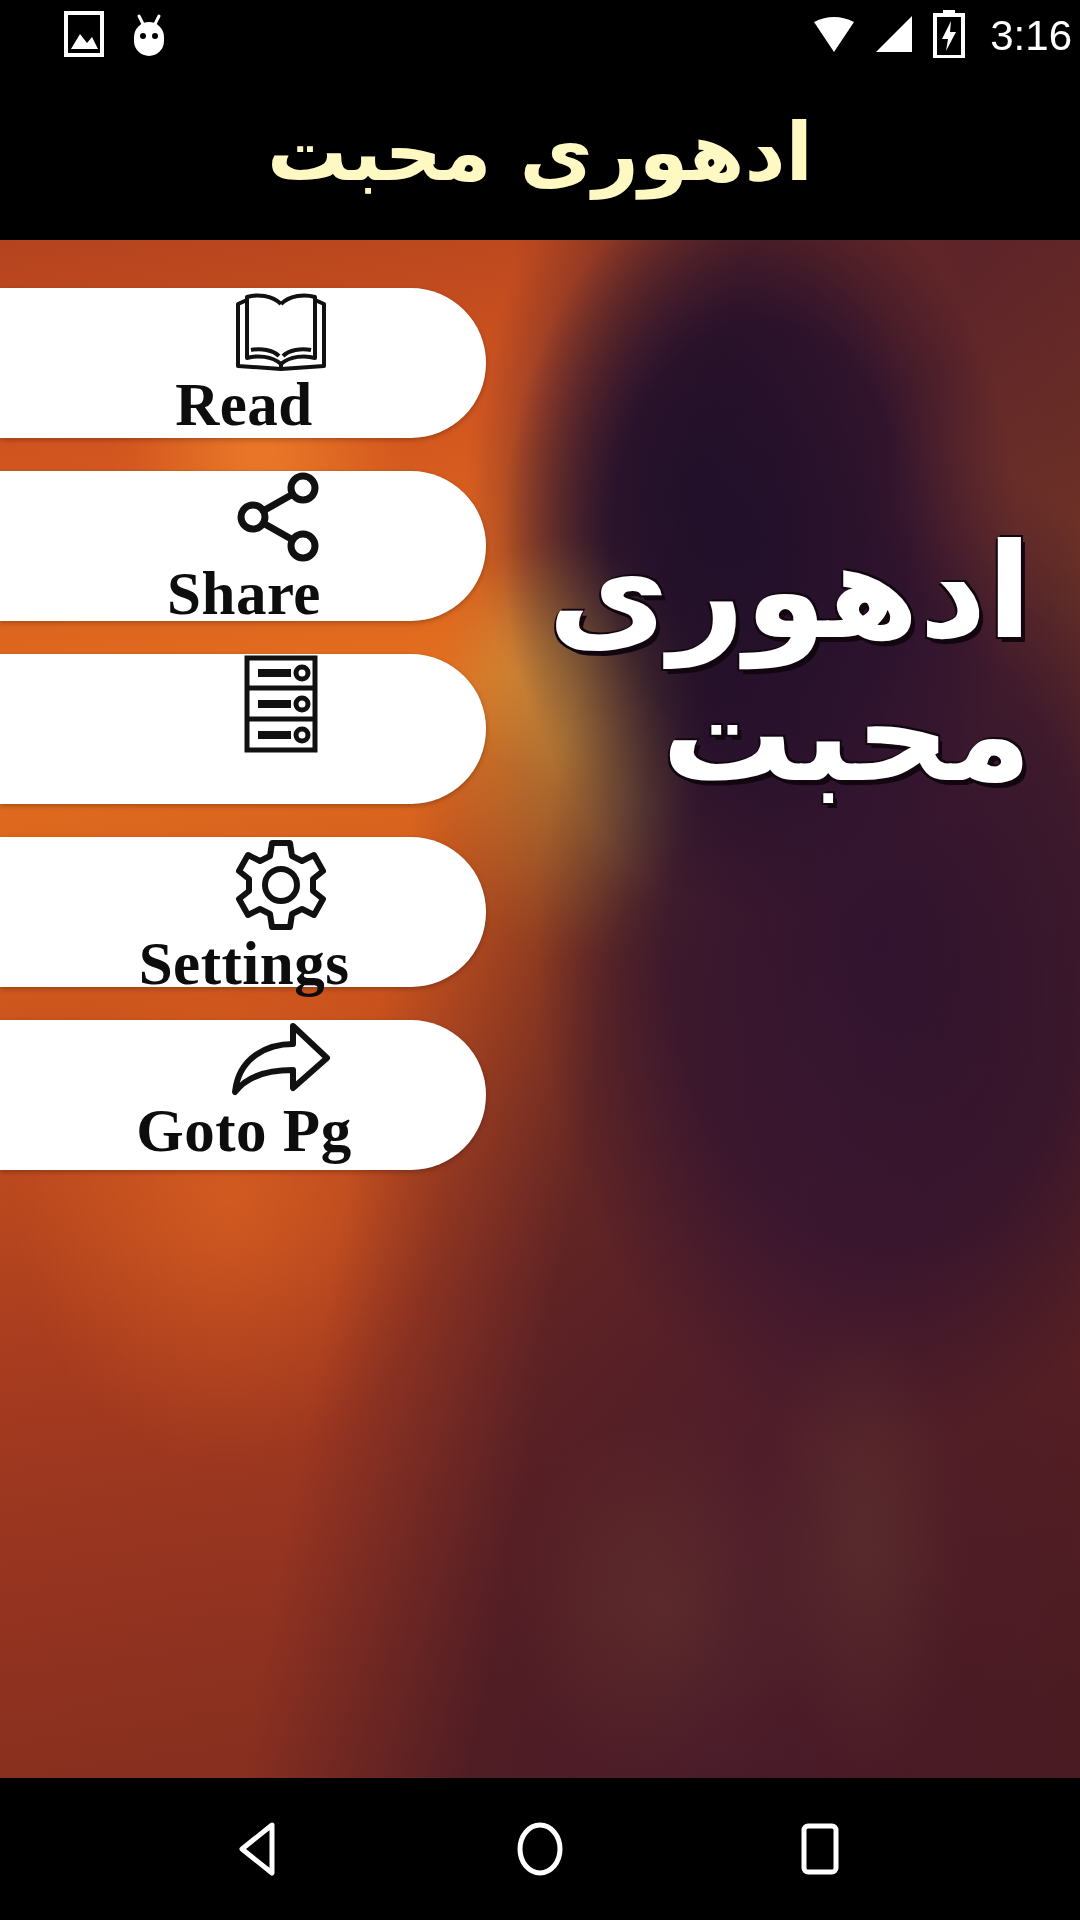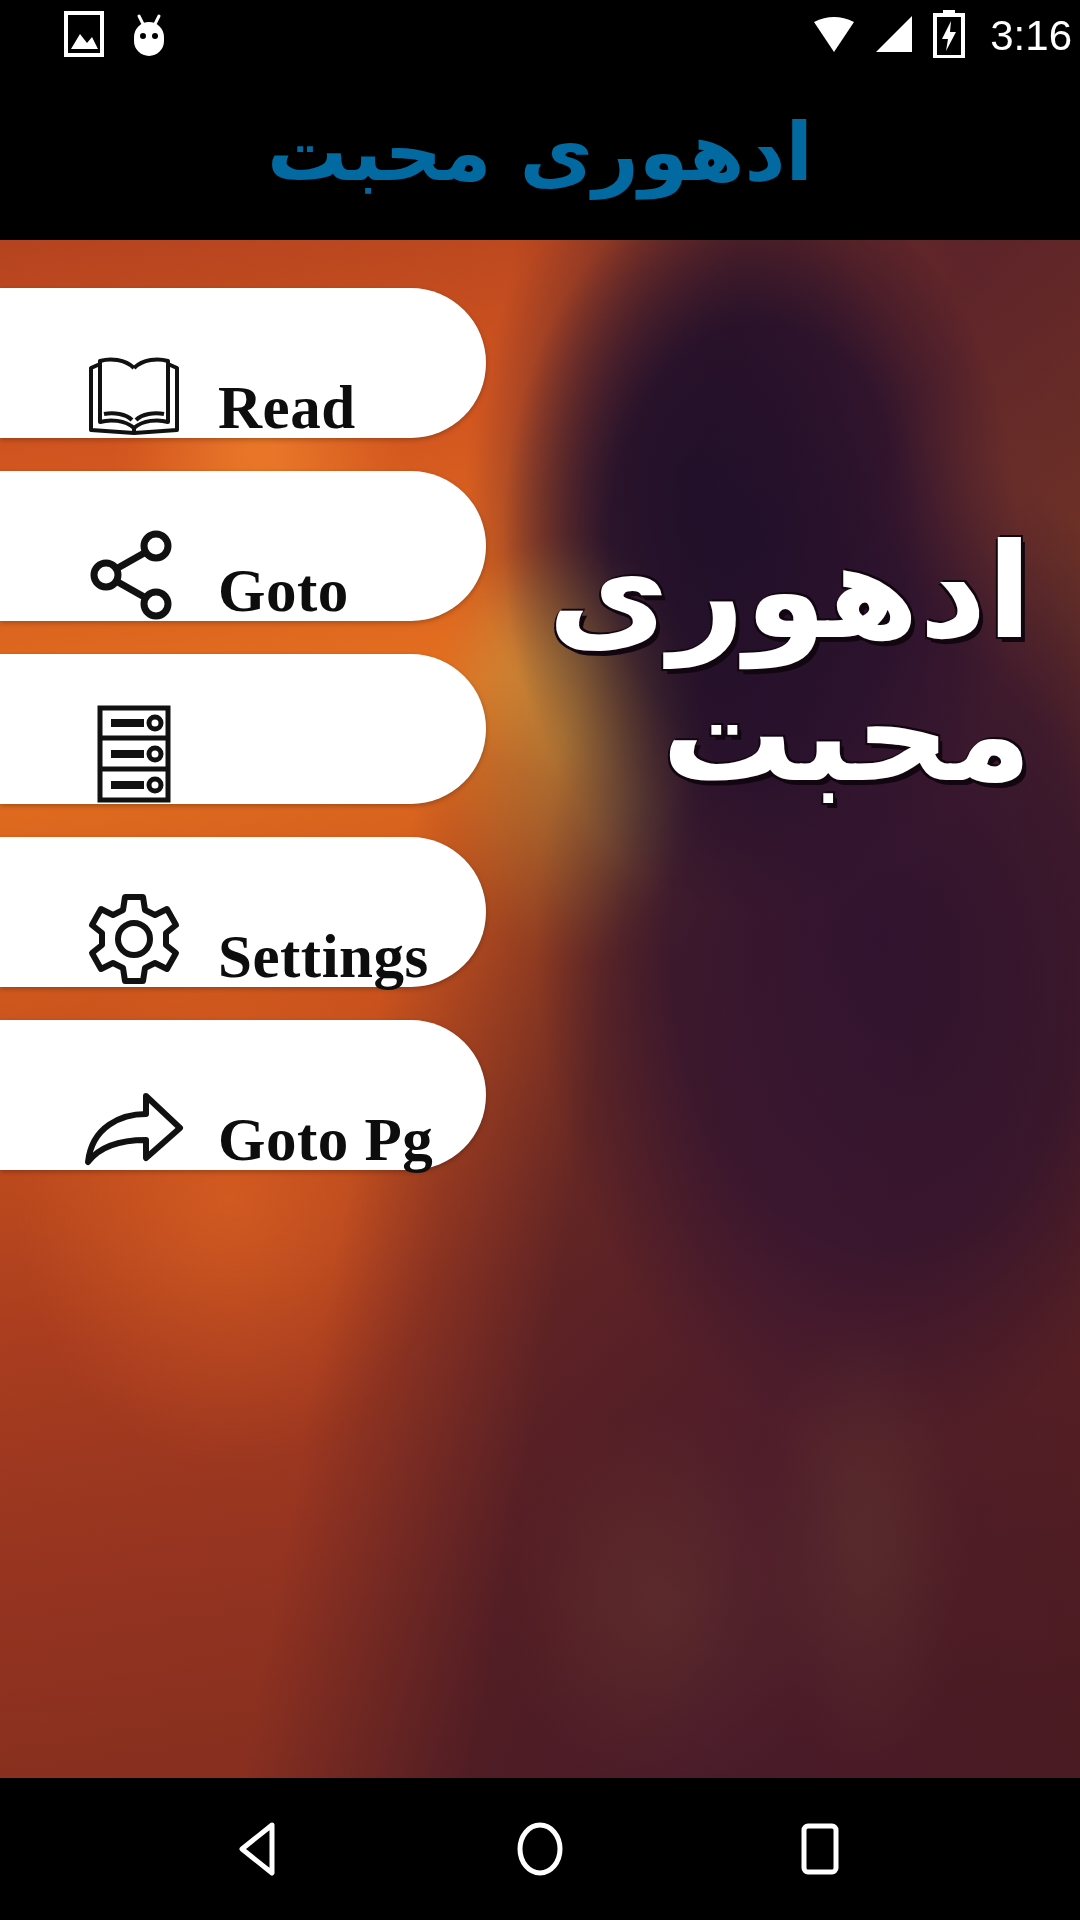--- a/index.html
+++ b/index.html
@@ -53,21 +53,21 @@
     position: absolute;
     top: 72px; left: 0;
     width: 1080px;
     height: 168px;
     background: #000;
     display: flex;
     align-items: center;
     justify-content: center;
   }
   .title-text {
-    color: #0369a1;
+    color: #fef9c3;
     font-size: 80px;
     font-weight: bold;
     direction: rtl;
     font-family: "DejaVu Sans", sans-serif;
     line-height: 1.25;
     text-align: center;
     white-space: nowrap;
     padding-bottom: 6px;
   }
 
@@ -152,23 +152,24 @@
   .menu-btn {
     position: relative;
     width: 486px;
     height: 150px;
     background: #FFFFFF;
     border-top-right-radius: 78px;
     border-bottom-right-radius: 78px;
     border-top-left-radius: 0;
     border-bottom-left-radius: 0;
     display: flex;
-    align-items: flex-end;
+    align-items: center;
     margin-bottom: 33px;
     box-shadow: 0 2px 5px rgba(0,0,0,0.25);
+    flex-direction: column;
   }
   .menu-icon {
     width: 116px;
     margin-left: 76px;
     display: flex;
     align-items: center;
     justify-content: center;
     flex: 0 0 auto;
   }
   .menu-label {
@@ -292,21 +293,21 @@
           <svg width="96" height="92" viewBox="0 0 96 92">
             <g fill="none" stroke="#111" stroke-width="7">
               <circle cx="70" cy="17" r="12"></circle>
               <circle cx="20" cy="46" r="12"></circle>
               <circle cx="70" cy="75" r="12"></circle>
               <path d="M60 23 L30 40"></path>
               <path d="M30 52 L60 69"></path>
             </g>
           </svg>
         </div>
-        <div class="menu-label">Goto</div>
+        <div class="menu-label">Share</div>
       </div>
 
 
       <div class="menu-btn">
         <div class="menu-icon">
           <svg width="80" height="100" viewBox="0 0 80 100">
             <g stroke="#111" stroke-width="5" fill="none">
               <rect x="6" y="4" width="68" height="92"></rect>
               <line x1="6" y1="34" x2="74" y2="34"></line>
               <line x1="6" y1="65" x2="74" y2="65"></line>

